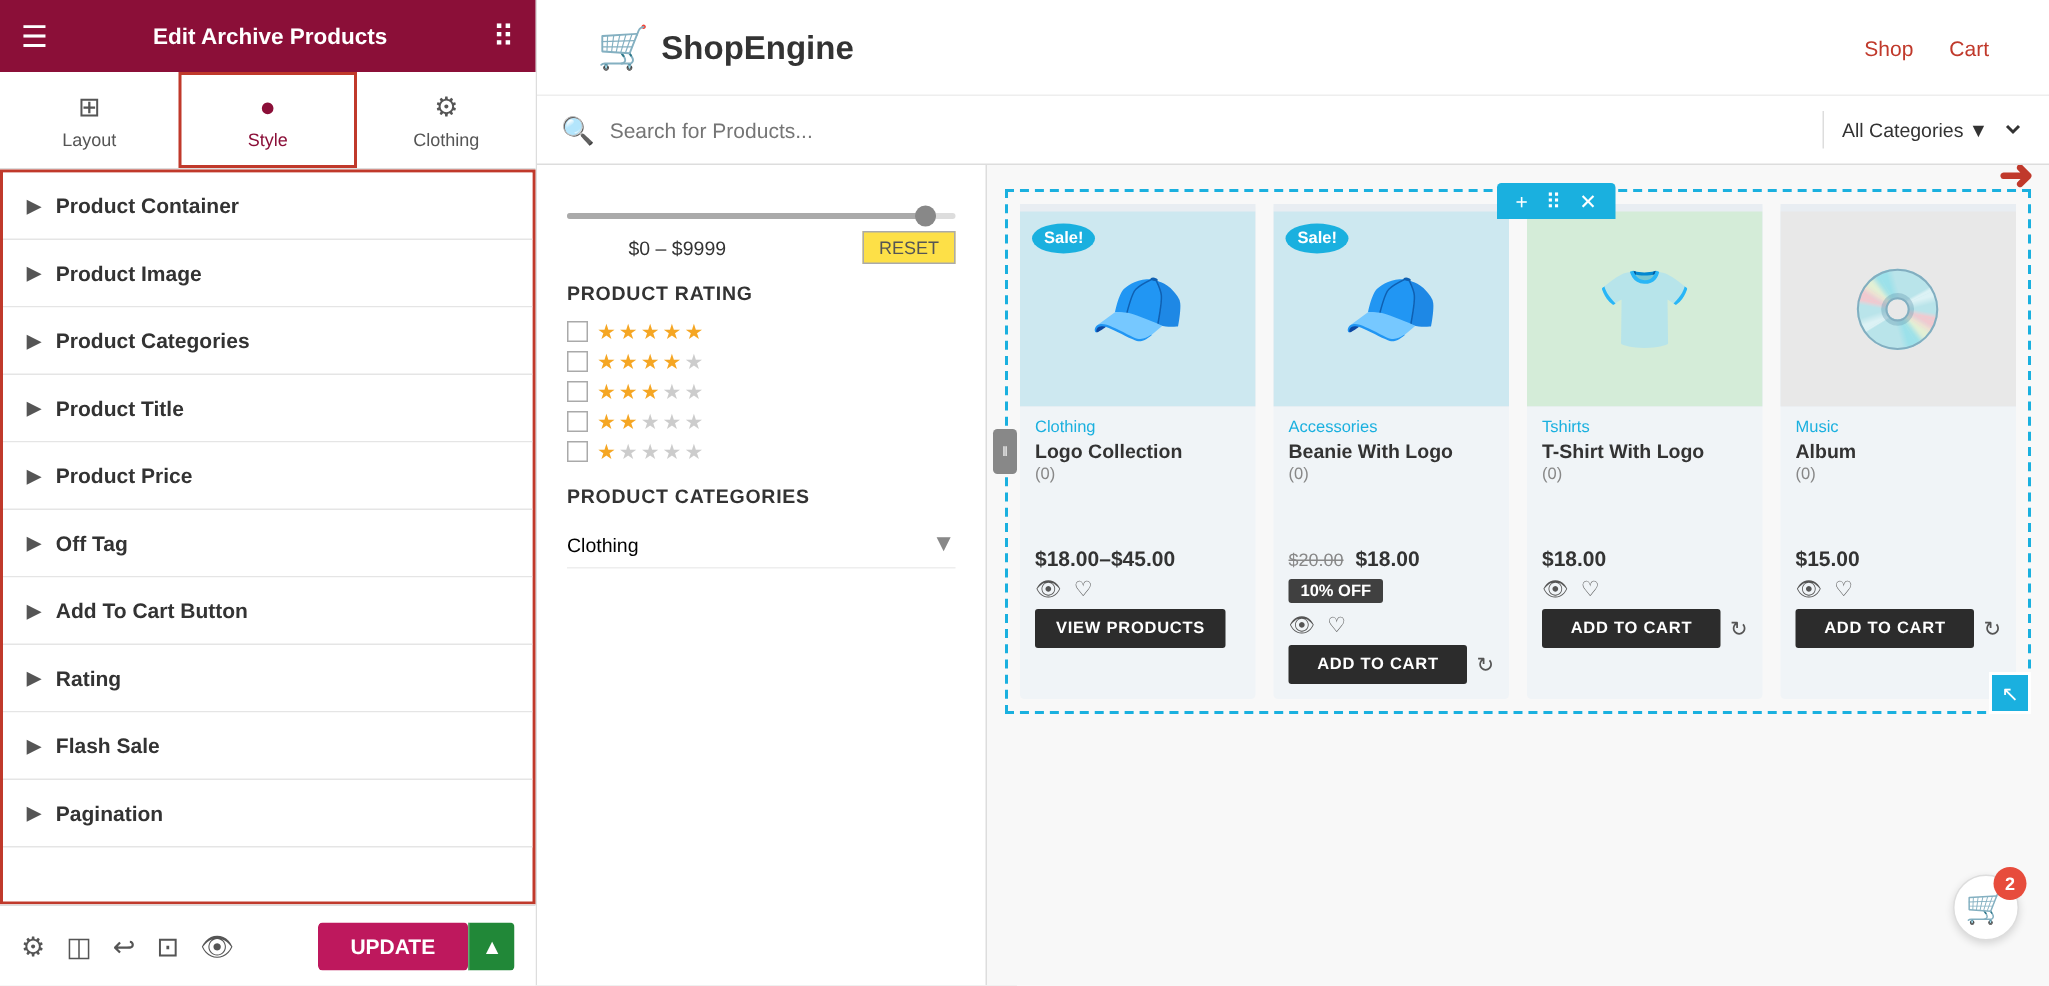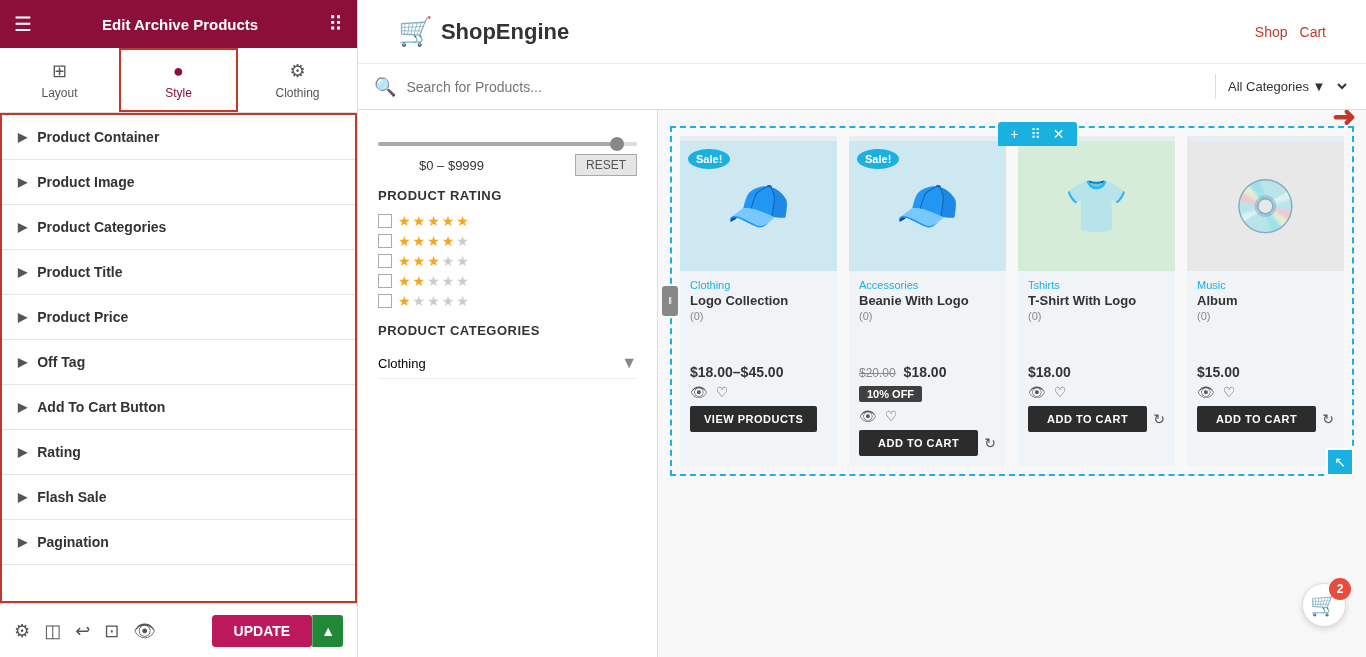--- a/index.html
+++ b/index.html
@@ -137,21 +137,21 @@
     .topnav-logo {
       display: flex;
       align-items: center;
       gap: 8px;
       font-size: 22px;
       font-weight: bold;
       color: #333;
     }
     .topnav-links {
       display: flex;
-      gap: 12px;
+      gap: 24px;
       font-size: 14px;
     }
     .topnav-link { color: #c0392b; cursor: pointer; text-decoration: none; }
 
     
     .content {
       flex: 1;
       display: flex;
       overflow: hidden;
     }
@@ -209,21 +209,21 @@
     .price-range-row {
       display: flex;
       align-items: center;
       justify-content: space-between;
       font-size: 13px;
       color: #333;
       margin-bottom: 12px;
       margin-left: 41px;
     }
     .reset-btn {
-      background: #e5e5e5;
+      background: #fde047;
       border: 1px solid #aaa;
       padding: 3px 10px;
       font-size: 12px;
       cursor: pointer;
       color: #555;
     }
 
     .rating-list { margin-bottom: 14px; }
     .rating-row {
       display: flex;

